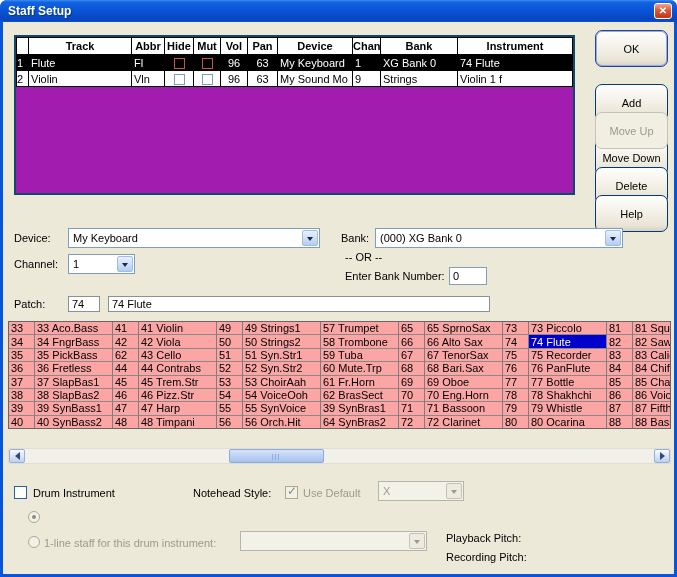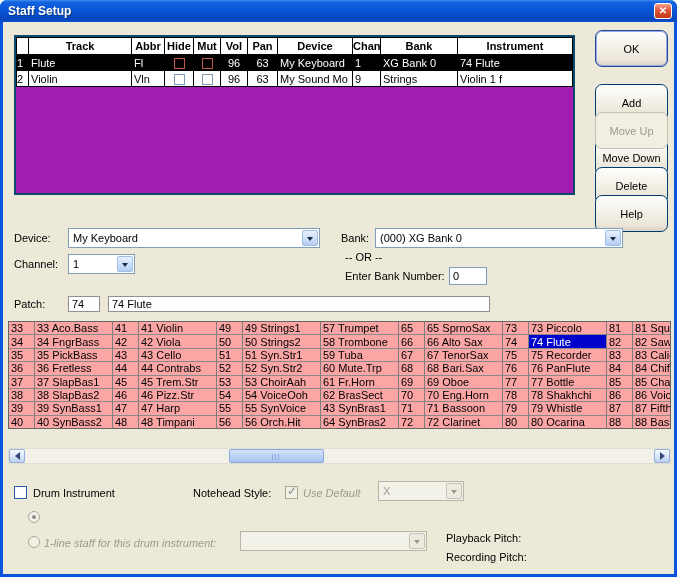--- a/index.html
+++ b/index.html
@@ -60,21 +60,21 @@
     position:absolute; left:592px; width:73px; height:37px;
     font:11px "Liberation Sans", sans-serif; color:#000;
     background:linear-gradient(180deg,#FEFEFE,#F4F1E8 45%,#E9E4D6 85%,#D8D0C0);
     border:1px solid #003C74; border-radius:7px;
   }
   .btn.default { border-color:#24459A; box-shadow:inset 0 0 0 1px #93ACE4; }
   .btn:disabled { color:#9D9A8D; border-color:#C5C2B8; background:#F1EFE2; box-shadow:none; }
 
   
   .lbl { position:absolute; font-size:11px; color:#000; white-space:nowrap; }
-  .lbl.gray { color:#9D9A8D;font-style:italic; }
+  .lbl.gray { color:#9D9A8D; }
 
   .combo { position:absolute; height:20px; background:#fff; border:1px solid #7F9DB9; }
   .combo .ctext { position:absolute; left:4px; right:19px; top:3px; font-size:11px;
                   overflow:hidden; white-space:nowrap; }
   .combo .cbtn { position:absolute; right:1px; top:1px; bottom:1px; width:16px;
                  border:1px solid #9EBEE4; border-radius:2px;
                  background:linear-gradient(180deg,#E9F0FB,#CFE0F8 50%,#B4CCF2);
                  display:flex; align-items:center; justify-content:center; }
   .tri-down { width:0; height:0; border:3px solid transparent; border-top:4px solid #1A2A44;
               margin-top:4px; }
@@ -241,21 +241,21 @@
             <div class="pg-cell">37 SlapBas1</div>
             <div class="pg-cell">38 SlapBas2</div>
             <div class="pg-cell">39 SynBass1</div>
             <div class="pg-cell">40 SynBass2</div>
           </div>
         </div>
         <div class="pg-group">
           <div class="pg-numcol">
             <div class="pg-cell">41</div>
             <div class="pg-cell">42</div>
-            <div class="pg-cell">43</div>
+            <div class="pg-cell">62</div>
             <div class="pg-cell">44</div>
             <div class="pg-cell">45</div>
             <div class="pg-cell">46</div>
             <div class="pg-cell">47</div>
             <div class="pg-cell">48</div>
           </div>
           <div class="pg-namecol">
             <div class="pg-cell">41 Violin</div>
             <div class="pg-cell">42 Viola</div>
             <div class="pg-cell">43 Cello</div>
@@ -289,21 +289,21 @@
           </div>
         </div>
         <div class="pg-group">
           <div class="pg-namecol">
             <div class="pg-cell">57 Trumpet</div>
             <div class="pg-cell">58 Trombone</div>
             <div class="pg-cell">59 Tuba</div>
             <div class="pg-cell">60 Mute.Trp</div>
             <div class="pg-cell">61 Fr.Horn</div>
             <div class="pg-cell">62 BrasSect</div>
-            <div class="pg-cell">43 SynBras1</div>
+            <div class="pg-cell">39 SynBras1</div>
             <div class="pg-cell">64 SynBras2</div>
           </div>
         </div>
         <div class="pg-group">
           <div class="pg-numcol">
             <div class="pg-cell">65</div>
             <div class="pg-cell">66</div>
             <div class="pg-cell">67</div>
             <div class="pg-cell">68</div>
             <div class="pg-cell">69</div>

